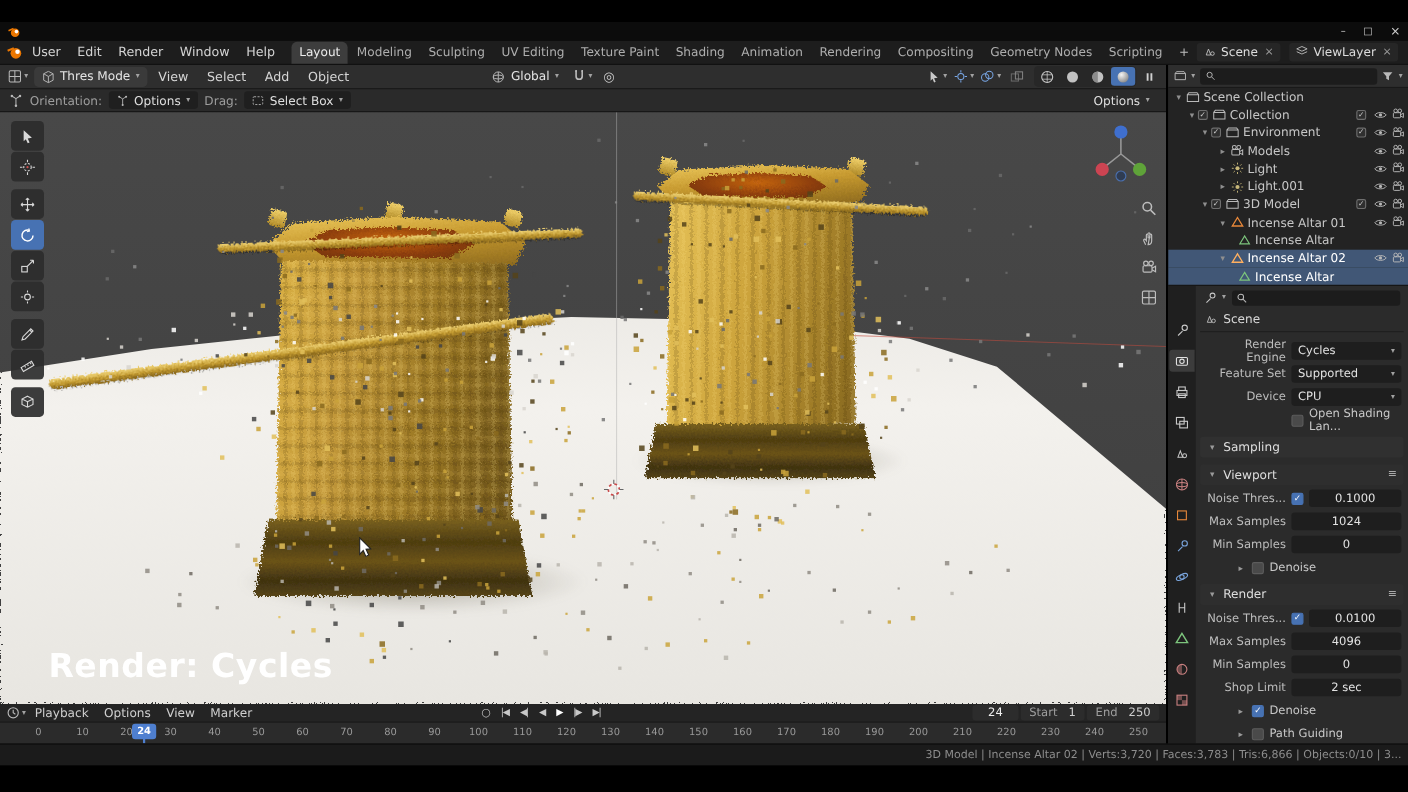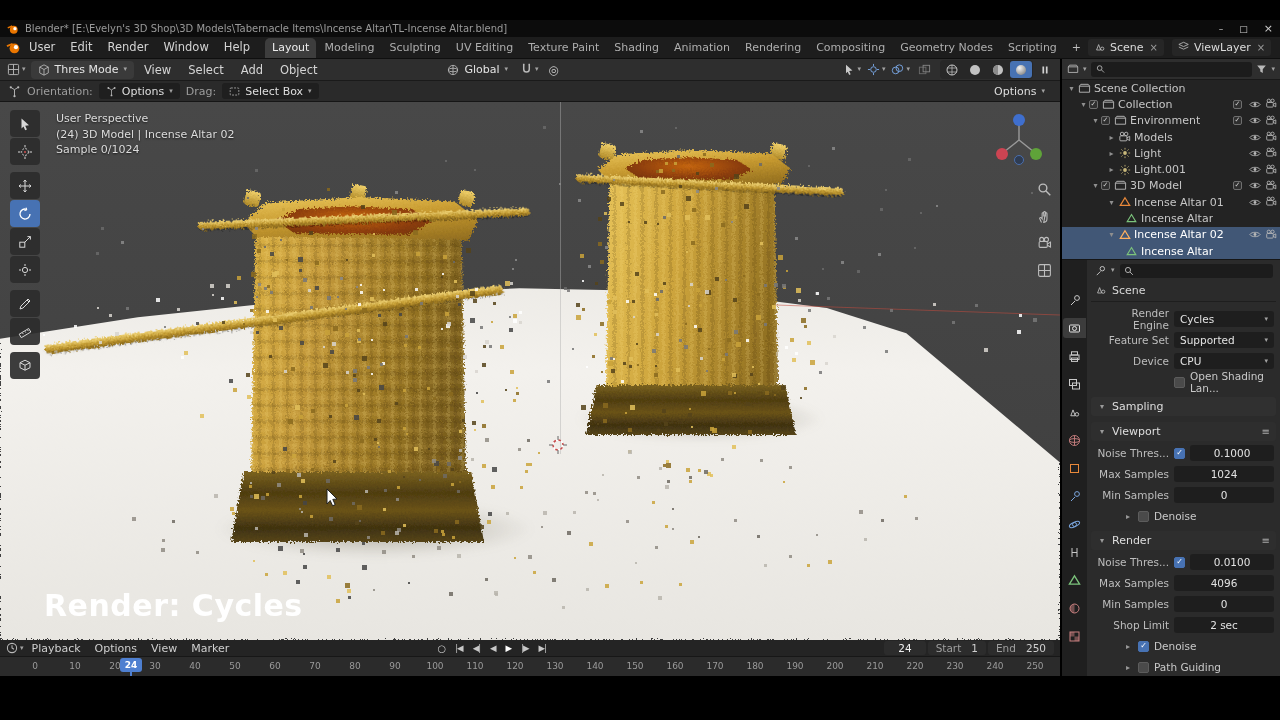--- a/index.html
+++ b/index.html
@@ -212,21 +212,20 @@
 <div id="app">
 
   <div class="abs" style="top:0;left:0;width:1280px;height:20px;background:#000"></div>
 
   <div class="titlebar">
     <svg width="12" height="12" viewBox="0 0 16 16">
         <circle cx="9" cy="9" r="5.2" fill="#ea7600"></circle>
         <circle cx="10.6" cy="7.6" r="2.2" fill="#fff"></circle>
         <path d="M1 6.5 7 4" stroke="#ea7600" stroke-width="2"></path>
       </svg>
-    <span>Blender* [E:\Evelyn's 3D Shop\3D Models\Tabernacle Items\Incense Altar\TL-Incense Altar.blend]</span>
     <div class="win-btns">
       <span>–</span>
       <span>□</span>
       <span style="font-size:11px">×</span>
     </div>
   </div>
 
   <div class="topbar">
     <div class="tb-left">
       <svg width="15" height="15" viewBox="0 0 16 16">
@@ -1055,25 +1054,20 @@
           </svg>
         </div>
       <div class="tgap"></div>
       <div class="tool">
           <svg width="14" height="14" viewBox="0 0 14 14">
             <path d="M7 1.2 12 3.7v5L7 11.2 2 8.7v-5Z M2 3.7 7 6.2l5-2.5M7 6.2v5" fill="none" stroke="#d8d8d8"></path>
           </svg>
         </div>
     </div>
 
-    <div class="vtext">
-      <div>User Perspective</div>
-      <div>(24) 3D Model | Incense Altar 02</div>
-      <div>Sample 0/1024</div>
-    </div>
 
     <div class="gizmo">
       <svg width="64" height="64" viewBox="0 0 64 64">
         <g stroke="#9a9a9a" stroke-width="1.4">
             <line x1="32" y1="32" x2="32" y2="15"></line>
             <line x1="32" y1="32" x2="17" y2="44"></line>
             <line x1="32" y1="32" x2="47" y2="44"></line>
           </g>
         <circle cx="32" cy="12" r="6" fill="#3f6fce"></circle>
         <circle cx="15" cy="46" r="6" fill="#cc4452"></circle>
@@ -1549,15 +1543,18 @@
       <span class="tick" style="left:875px">210</span>
       <span class="tick" style="left:915px">220</span>
       <span class="tick" style="left:955px">230</span>
       <span class="tick" style="left:995px">240</span>
       <span class="tick" style="left:1035px">250</span>
       <div class="playhead">24</div>
       <div class="ph-stem"></div>
     </div>
   </div>
 
+  <div class="statusbar">
+    <span>3D Model | Incense Altar 02 | Verts:3,720 | Faces:3,783 | Tris:6,866 | Objects:0/10 | 3...</span>
+  </div>
 
   <div class="abs" style="top:696px;left:0;width:1280px;height:24px;background:#000"></div>
 </div>
 
 </body></html>

